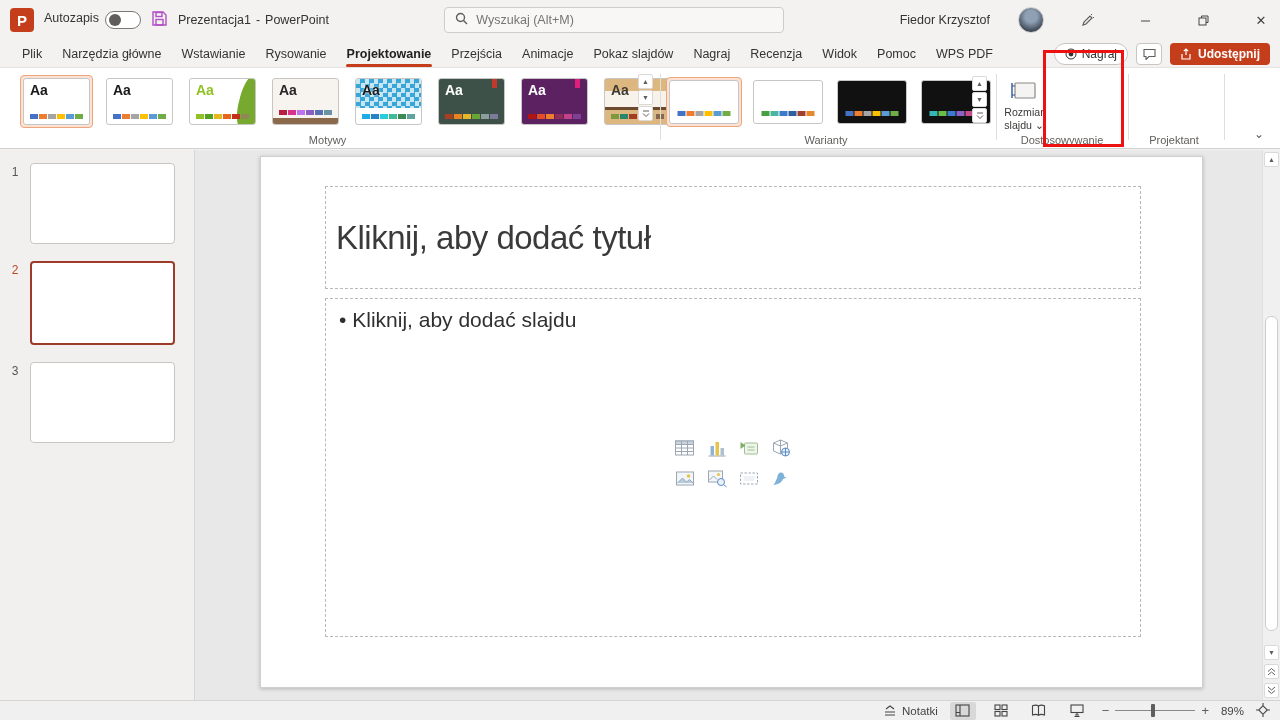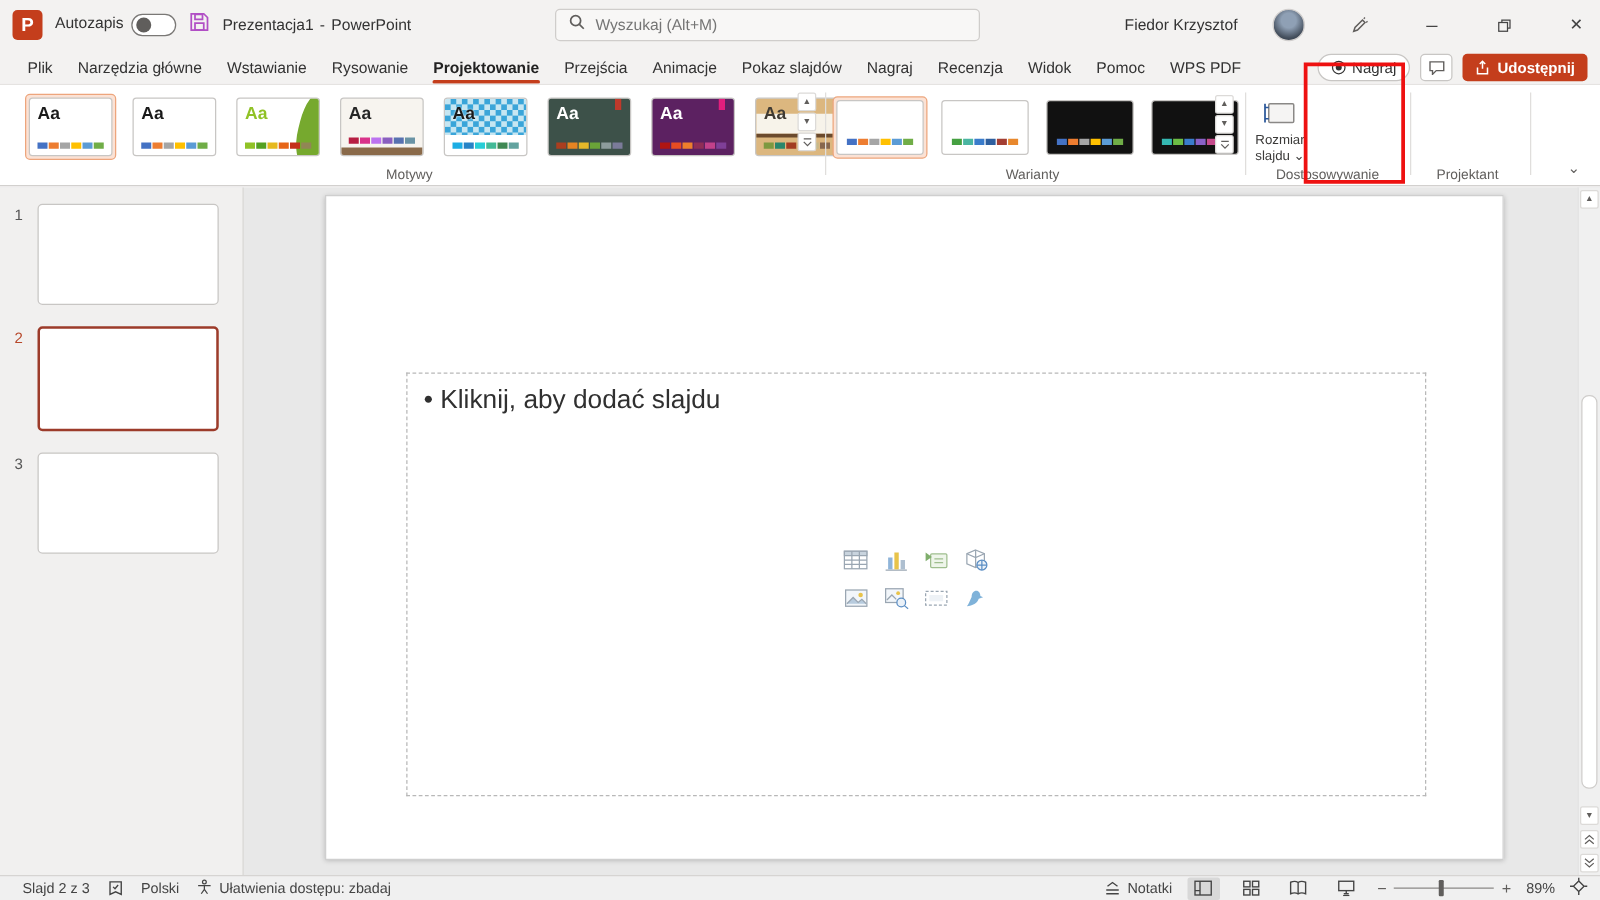--- a/index.html
+++ b/index.html
@@ -446,20 +446,23 @@
           <div class="sthumb"></div>
         </div>
         <div class="slide-row">
           <span class="num">3</span>
           <div class="sthumb"></div>
         </div>
       </div>
 
     <div class="workspace">
       <div class="canvas">
+        <div class="ph title-ph">
+          <span class="txt">Kliknij, aby dodać tytuł</span>
+        </div>
         <div class="ph body-ph">
           <div class="bullet-line">
             <span>•</span> <span>Kliknij, aby dodać slajdu</span>
           </div>
           <div class="ph-grid" id="ph-grid">
               <span class="ph-icon">
                 <svg width="21" height="19" viewBox="0 0 21 19">
                   <rect x="1" y="2" width="18" height="14" fill="#fff" stroke="#9aa6b2"></rect>
                   <rect x="1" y="2" width="18" height="3.5" fill="#c9d4de" stroke="#9aa6b2"></rect>
                   <path d="M1 9h18M1 12.5h18M7 2v14M13 2v14" stroke="#9aa6b2" fill="none"></path>
@@ -532,39 +535,20 @@
       </span>
       <span class="vs-btn" style="bottom:2px;">
         <svg width="9" height="9" viewBox="0 0 9 9" fill="none" stroke="#605e5c">
             <path d="M1 1l3.5 3L8 1M1 4.5l3.5 3 3.5-3"></path>
           </svg>
       </span>
     </div>
   </div>
 
   <div class="statusbar">
-    <div class="sb-left">
-      <span class="sb-item">Slajd 2 z 3</span>
-      <span class="sb-item">
-        <svg width="13" height="13" viewBox="0 0 13 13" fill="none" stroke="#444" stroke-width="1.1">
-          <path d="M2 1.5h9v10l-4.5-2-4.5 2z"></path>
-            <path d="M4.5 5.5l1.5 1.5 2.5-3"></path>
-        </svg>
-      </span>
-      <span class="sb-item">Polski</span>
-      <span class="sb-item">
-        <span>
-          <svg width="13" height="13" viewBox="0 0 13 13" fill="none" stroke="#444" stroke-width="1">
-            <circle cx="6.5" cy="2.5" r="1.5"></circle>
-              <path d="M1.5 5.5h10M6.5 5.5v3M6.5 8.5L4 12M6.5 8.5L9 12"></path>
-          </svg>
-        </span>
-        <span>Ułatwienia dostępu: zbadaj</span>
-      </span>
-    </div>
     <div class="sb-right">
       <span class="sb-item">
         <svg width="14" height="12" viewBox="0 0 14 12" fill="none" stroke="#444" stroke-width="1.1">
           <path d="M3 4l4-3 4 3"></path>
             <path d="M2 7h10M2 10h10"></path>
         </svg>
         <span>Notatki</span>
       </span>
       <span class="view-btn active">
         <svg width="15" height="13" viewBox="0 0 15 13" fill="none" stroke="#444" stroke-width="1.1">

